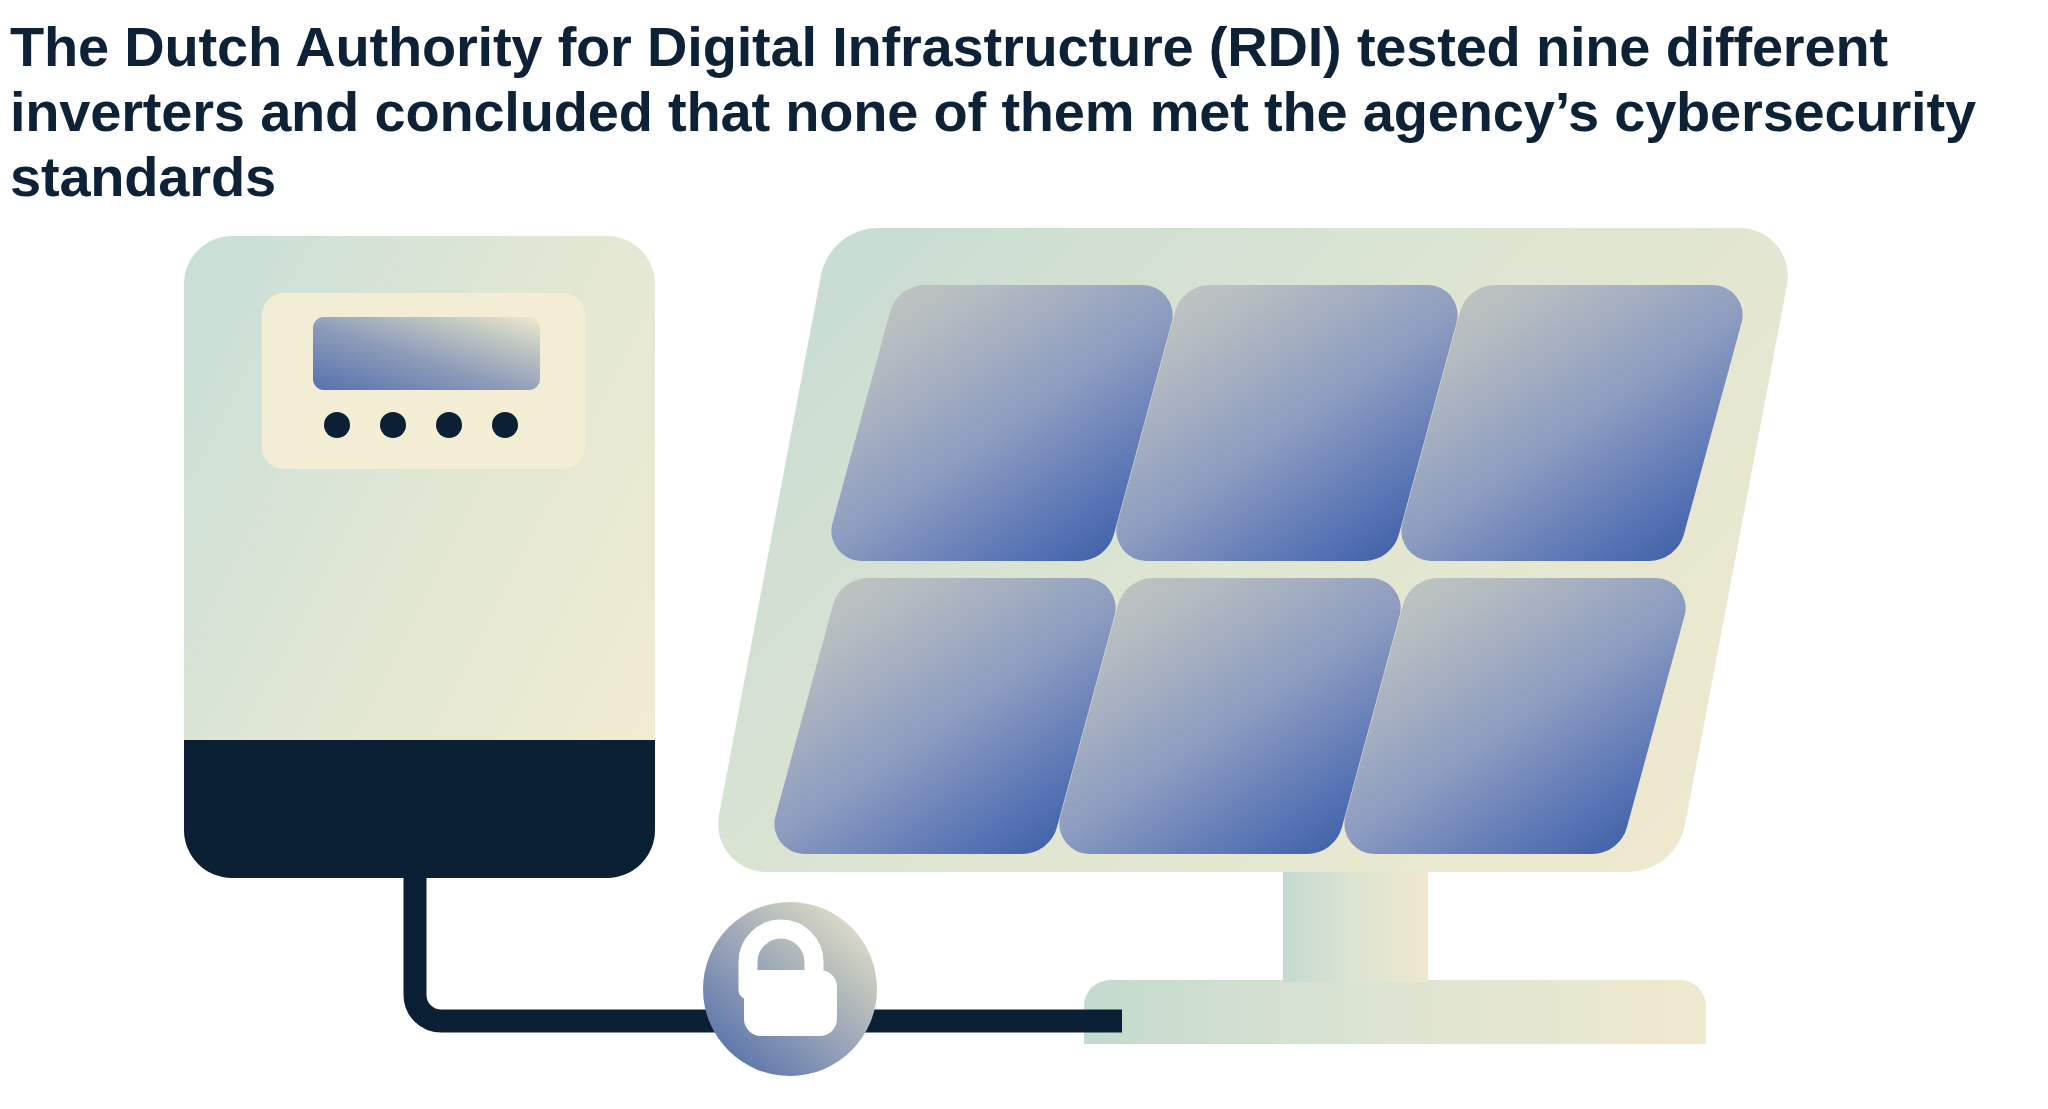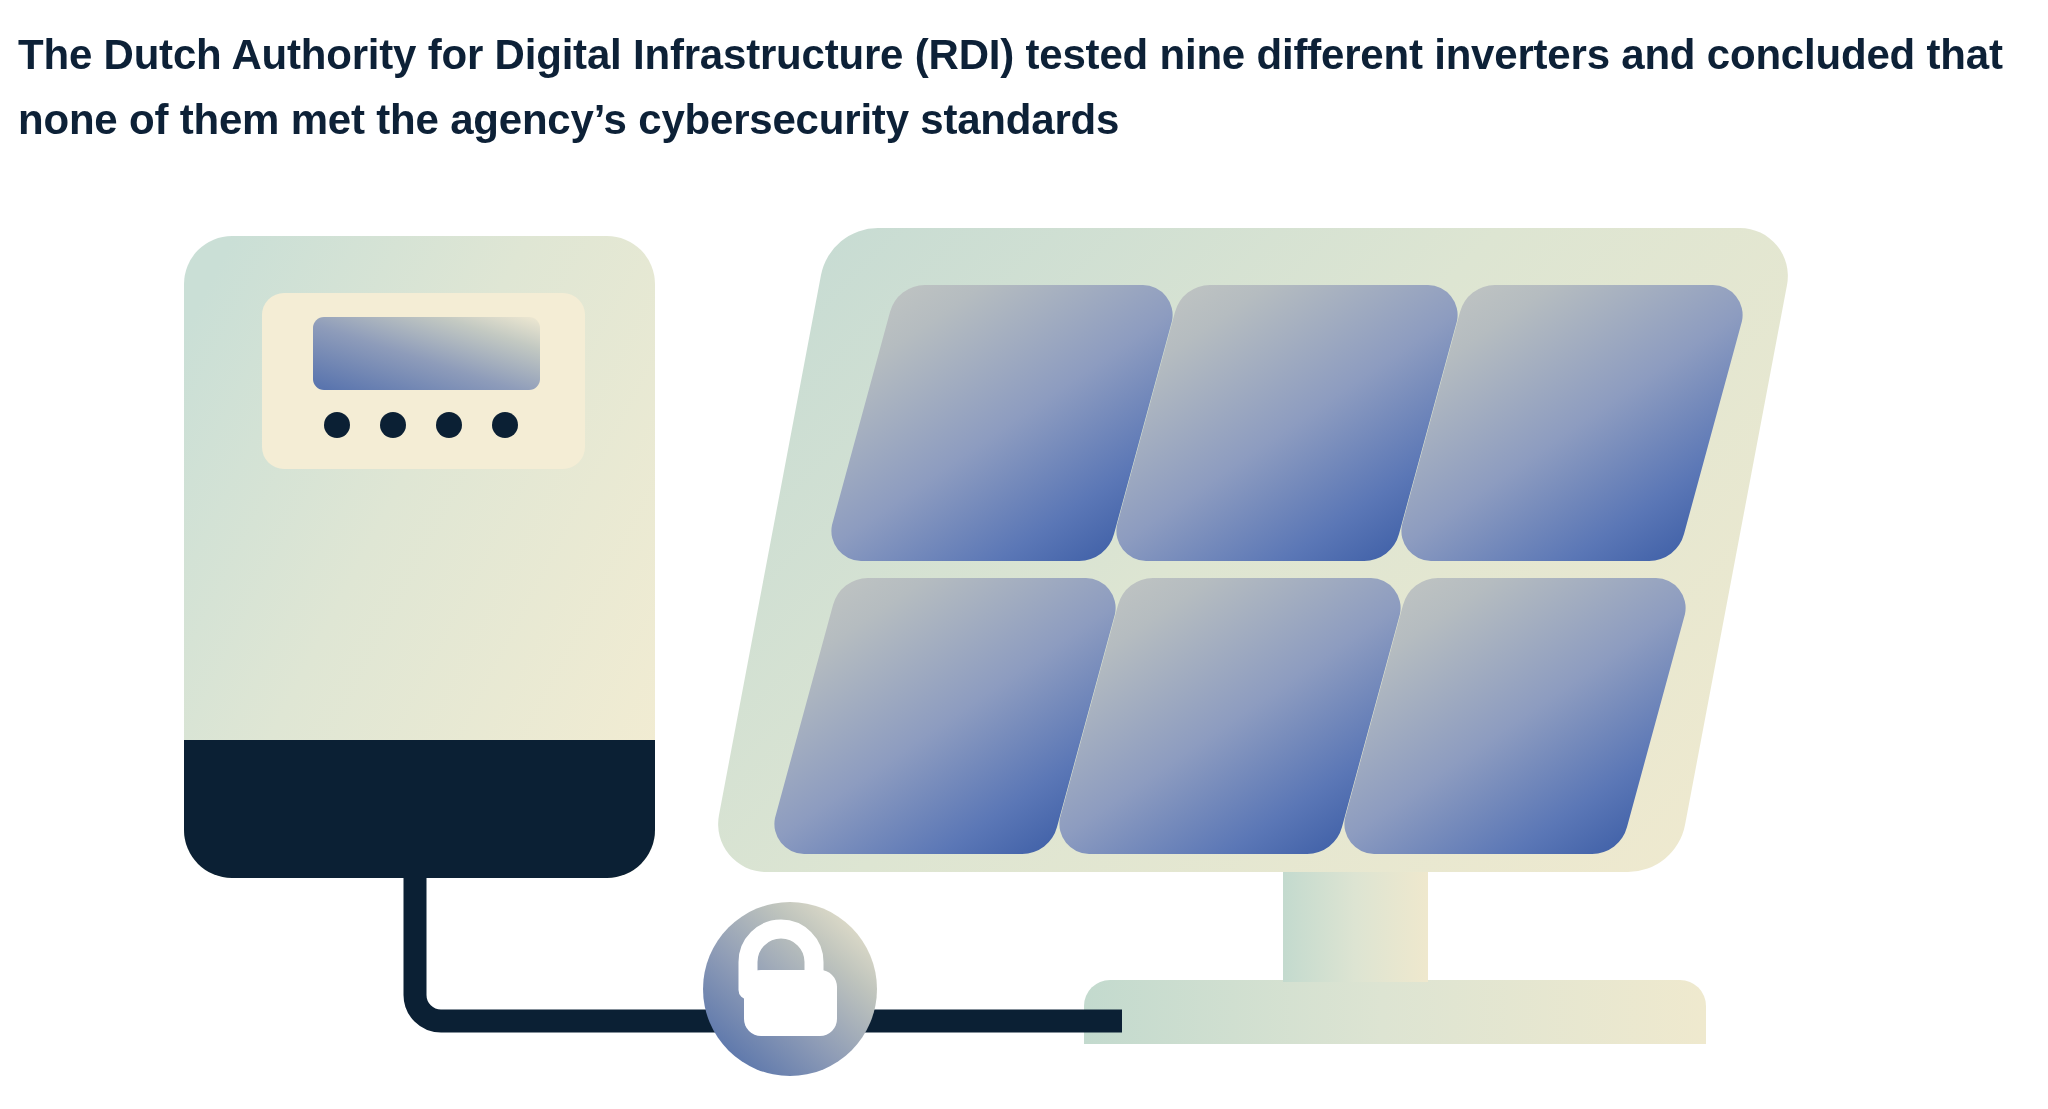--- a/index.html
+++ b/index.html
@@ -16,23 +16,23 @@
     font-family: "Liberation Sans", sans-serif;
     -webkit-font-smoothing: antialiased;
   }
 
   
   .headline {
     position: absolute;
     left: 10px;
     top: 14px;
     width: 2028px;
-    margin: 8px;
+    margin: 0;
     font-family: "Liberation Sans", sans-serif;
-    font-size: 42px;
+    font-size: 56px;
     line-height: 65px;
     font-weight: 700;
     letter-spacing: -0.2px;
     color: #0d2137;
   }
 
   
   .illustration {
     position: absolute;
     left: 0;

